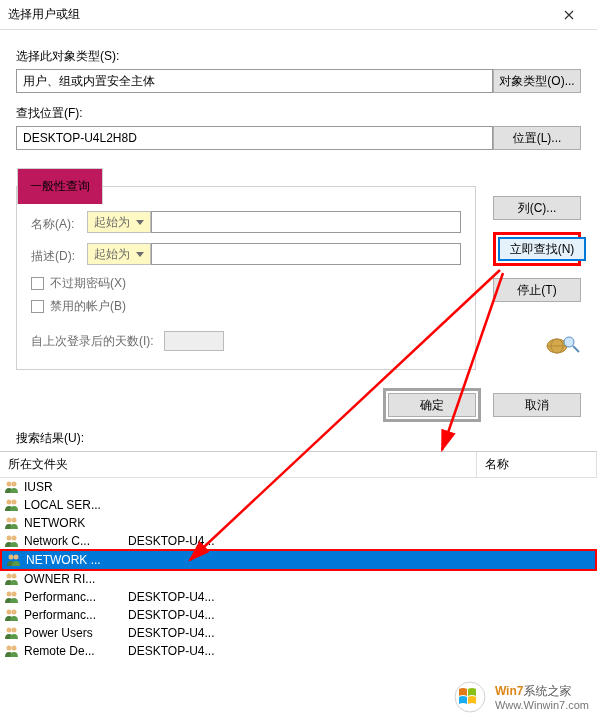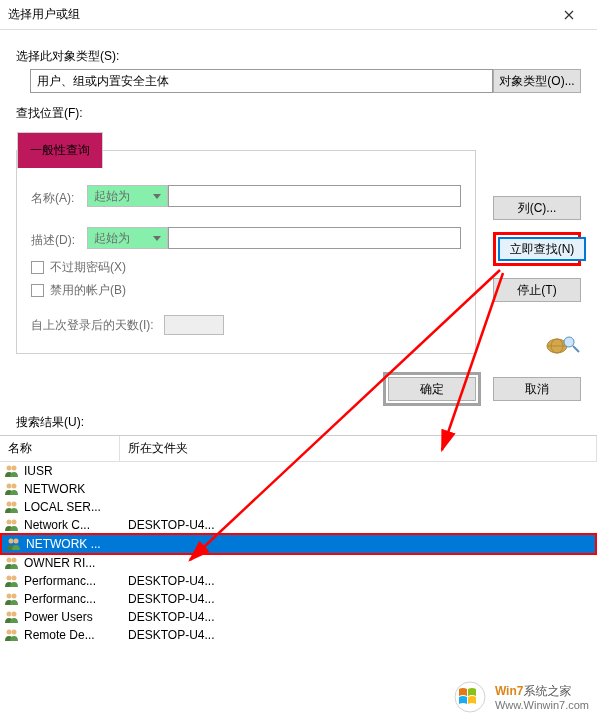--- a/index.html
+++ b/index.html
@@ -5,31 +5,31 @@
 * { box-sizing: border-box; margin: 0; padding: 0; font-family: "Microsoft YaHei", "Segoe UI", sans-serif; font-size: 12px; }
 body { background: #fff; width: 597px; height: 719px; overflow: hidden; position: relative; }
 
 .titlebar { height: 30px; border-bottom: 1px solid #ddd; display: flex; align-items: center; padding: 0 8px; background: #fff; }
 .titlebar .title { flex: 1; }
 .titlebar .close { width: 40px; height: 30px; display: flex; align-items: center; justify-content: center; font-size: 14px; }
 
 .content { padding: 12px 16px 0 16px; }
 
 .section-label { margin: 6px 0 4px 0; }
-.field-row { display: flex; gap: 0; margin-bottom: 12px; margin-left: 14px; }
+.field-row { display: flex; gap: 0; margin-bottom: 12px; }
 .field-input { flex: 1; height: 24px; border: 1px solid #999; padding: 2px 6px; background: #fff; display: flex; align-items: center; }
 .btn { min-width: 88px; height: 24px; border: 1px solid #adadad; background: #e1e1e1; display: inline-flex; align-items: center; justify-content: center; cursor: pointer; }
 
 .tab-area { border: 1px solid #d0d0d0; margin-top: 4px; position: relative; padding: 14px 14px 18px 14px; }
 .tab-header { position: absolute; top: -20px; left: 0; display: flex; }
 .tab { border: 1px solid #d0d0d0; border-bottom: 1px solid #fff; background: #be185d; padding: 9px 12px; position: relative; top: 1px; }
 
 .form-row { display: flex; align-items: flex-end; gap: 0; margin: 10px 0; }
 .form-row .flabel { width: 56px; color: #6d6d6d; }
-.dropdown { width: 81px; height: 22px; border: 1px solid #c0c0c0; background: #86efac; display: flex; align-items: center; padding: 0 6px; color: #6d6d6d; position: relative; margin-top: 10px; }
+.dropdown { width: 64px; height: 22px; border: 1px solid #c0c0c0; background: #fef9c3; display: flex; align-items: center; padding: 0 6px; color: #6d6d6d; position: relative; }
 .dropdown::after { content: ""; position: absolute; right: 6px; top: 8px; border-left: 4px solid transparent; border-right: 4px solid transparent; border-top: 5px solid #6d6d6d; }
 .text-input { flex: 1; height: 22px; border: 1px solid #999; background: #fff; }
 
 .checkbox-row { display: flex; align-items: center; gap: 6px; margin: 6px 0; color: #6d6d6d; }
 .chk { width: 13px; height: 13px; border: 1px solid #999; background: #fff; }
 
 .days-row { display: flex; align-items: center; gap: 10px; margin-top: 16px; color: #6d6d6d; }
 .spinner { width: 60px; height: 20px; border: 1px solid #bbb; background: #eee; }
 
 .right-buttons { position: absolute; right: 16px; top: 196px; display: flex; flex-direction: column; gap: 12px; width: 88px; }
@@ -82,20 +82,24 @@
 </div>
 
 <div class="content">
   <div class="section-label">选择此对象类型(S):</div>
   <div class="field-row">
     <div class="field-input">用户、组或内置安全主体</div>
     <div class="btn">对象类型(O)...</div>
   </div>
 
   <div class="section-label">查找位置(F):</div>
+  <div class="field-row">
+    <div class="field-input">DESKTOP-U4L2H8D</div>
+    <div class="btn">位置(L)...</div>
+  </div>
 
   <div style="height:20px"></div>
 
   <div class="tab-area" style="width:460px;">
     <div class="tab-header">
       <div class="tab">一般性查询</div>
     </div>
 
     <div class="form-row">
       <span class="flabel">名称(A):</span>
@@ -146,52 +150,52 @@
   <div class="ok-wrap">
     <div class="btn" style="width:76px">确定</div>
   </div>
   <div class="btn" style="width:76px">取消</div>
 </div>
 
 <div class="results-label">搜索结果(U):</div>
 
 <div class="results-grid">
   <div class="grid-header">
+    <div class="col col-folder">所在文件夹</div>
     <div class="col col-name">名称</div>
-    <div class="col col-folder">所在文件夹</div>
   </div>
   <div class="grid-body" id="grid-body">
       <div class="row">
         <span class="icon"><svg viewBox="0 0 16 14">
             <circle cx="5" cy="4" r="2.5" fill="#e8b97a"></circle>
             <circle cx="10" cy="4" r="2.5" fill="#e8b97a"></circle>
             <path d="M1 13 Q1 8 5 8 Q9 8 9 13 Z" fill="#4a7a3a"></path>
             <path d="M6 13 Q6 8 10 8 Q14 8 14 13 Z" fill="#5a9a4a"></path>
           </svg></span>
         <span class="rname">IUSR</span>
         <span class="rfolder"></span>
       </div>
       <div class="row">
         <span class="icon"><svg viewBox="0 0 16 14">
             <circle cx="5" cy="4" r="2.5" fill="#e8b97a"></circle>
             <circle cx="10" cy="4" r="2.5" fill="#e8b97a"></circle>
             <path d="M1 13 Q1 8 5 8 Q9 8 9 13 Z" fill="#4a7a3a"></path>
             <path d="M6 13 Q6 8 10 8 Q14 8 14 13 Z" fill="#5a9a4a"></path>
           </svg></span>
+        <span class="rname">LOCAL SER...</span>
+        <span class="rfolder"></span>
+      </div>
+      <div class="row">
+        <span class="icon"><svg viewBox="0 0 16 14">
+            <circle cx="5" cy="4" r="2.5" fill="#e8b97a"></circle>
+            <circle cx="10" cy="4" r="2.5" fill="#e8b97a"></circle>
+            <path d="M1 13 Q1 8 5 8 Q9 8 9 13 Z" fill="#4a7a3a"></path>
+            <path d="M6 13 Q6 8 10 8 Q14 8 14 13 Z" fill="#5a9a4a"></path>
+          </svg></span>
         <span class="rname">NETWORK</span>
-        <span class="rfolder"></span>
-      </div>
-      <div class="row">
-        <span class="icon"><svg viewBox="0 0 16 14">
-            <circle cx="5" cy="4" r="2.5" fill="#e8b97a"></circle>
-            <circle cx="10" cy="4" r="2.5" fill="#e8b97a"></circle>
-            <path d="M1 13 Q1 8 5 8 Q9 8 9 13 Z" fill="#4a7a3a"></path>
-            <path d="M6 13 Q6 8 10 8 Q14 8 14 13 Z" fill="#5a9a4a"></path>
-          </svg></span>
-        <span class="rname">LOCAL SER...</span>
         <span class="rfolder"></span>
       </div>
       <div class="row">
         <span class="icon"><svg viewBox="0 0 16 14">
             <circle cx="5" cy="4" r="2.5" fill="#e8b97a"></circle>
             <circle cx="10" cy="4" r="2.5" fill="#e8b97a"></circle>
             <path d="M1 13 Q1 8 5 8 Q9 8 9 13 Z" fill="#4a7a3a"></path>
             <path d="M6 13 Q6 8 10 8 Q14 8 14 13 Z" fill="#5a9a4a"></path>
           </svg></span>
         <span class="rname">Network C...</span>

